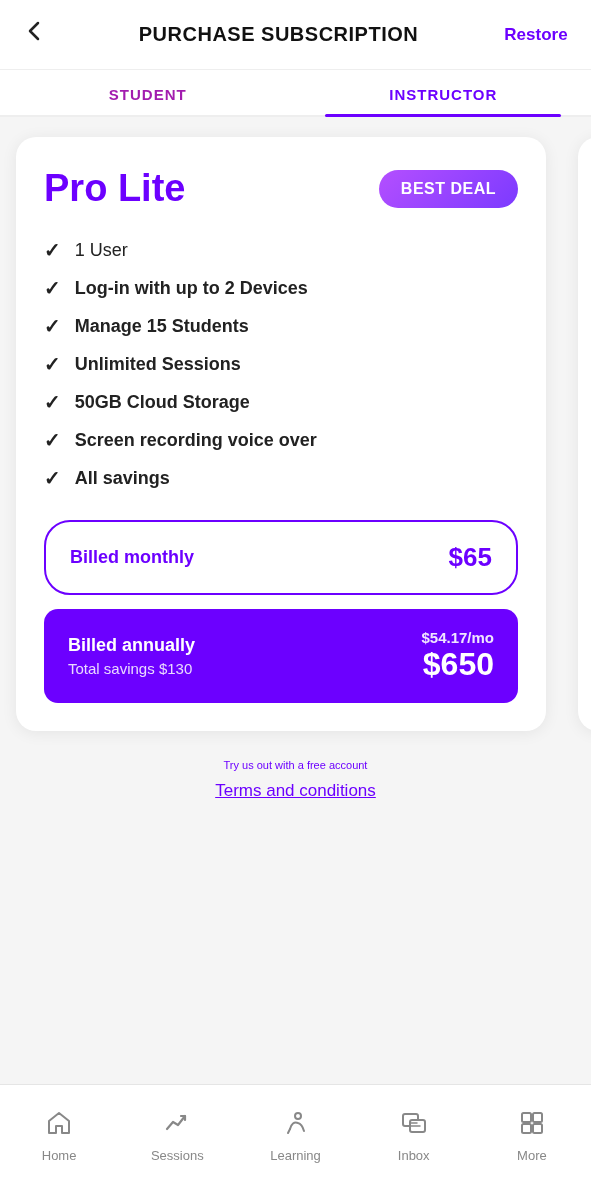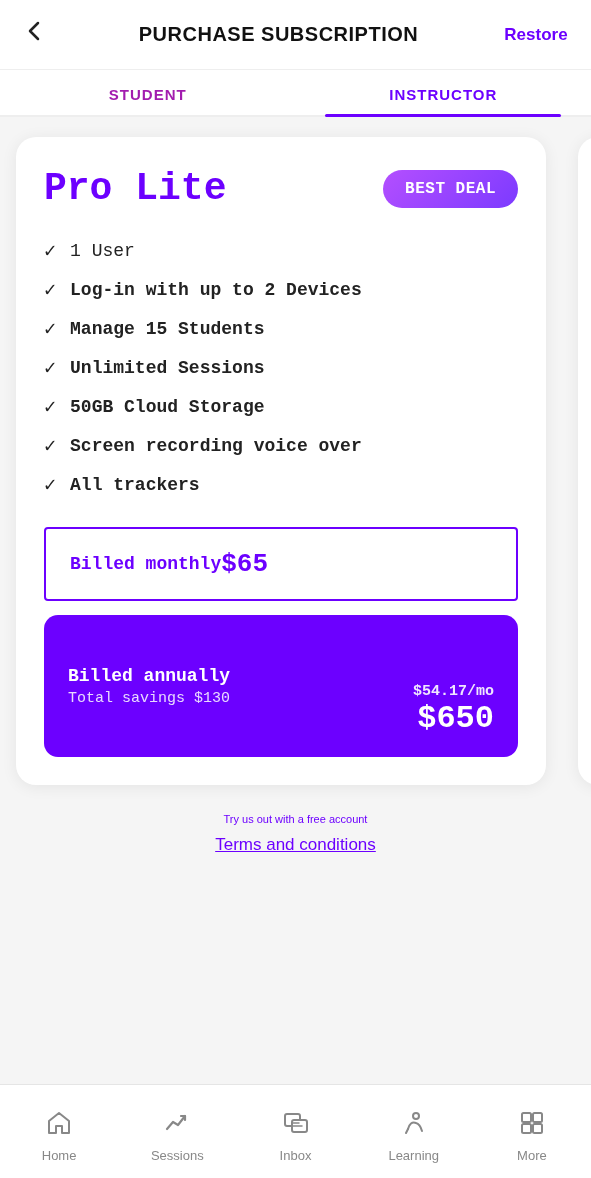--- a/index.html
+++ b/index.html
@@ -84,21 +84,20 @@
       flex-direction: column;
       align-items: flex-start;
     }
 
     
     .cards-row {
       display: flex;
       gap: 32px;
       width: 100%;
       overflow: visible;
-      font-family: Liberation Mono, monospace;
     }
 
     
     .card {
       background: #fff;
       border-radius: 20px;
       padding: 30px 28px 28px;
       min-width: 530px;
       width: 530px;
       box-shadow: 0 2px 16px rgba(0,0,0,0.07);
@@ -146,23 +145,24 @@
     .check-icon {
       color: #222;
       font-size: 20px;
       margin-right: 14px;
       font-weight: 700;
     }
 
     
     .pricing-monthly {
       border: 2px solid #6c00ff;
-      border-radius: 4px;
+      border-radius: 26px;
       padding: 20px 24px;
       display: flex;
+      justify-content: space-between;
       align-items: center;
       margin-bottom: 14px;
       cursor: pointer;
     }
     .pricing-monthly-label {
       font-size: 18px;
       font-weight: 700;
       color: #6c00ff;
     }
     .pricing-monthly-price {
@@ -196,21 +196,20 @@
     }
     .pricing-annual-right {
       display: flex;
       flex-direction: column;
       align-items: flex-end;
     }
     .pricing-annual-mo {
       font-size: 15px;
       color: rgba(255,255,255,0.9);
       font-weight: 600;
-      margin-top: 48px;
     }
     .pricing-annual-price {
       font-size: 32px;
       font-weight: 800;
       color: #fff;
     }
 
     
     .card-partial {
       background: #fff;
@@ -330,21 +329,21 @@
         <li>
           <span class="check-icon">✓</span>
           <span>50GB Cloud Storage</span>
         </li>
         <li>
           <span class="check-icon">✓</span>
           <span>Screen recording voice over</span>
         </li>
         <li>
           <span class="check-icon">✓</span>
-          <span>All trackers</span>
+          <span>All savings</span>
         </li>
       </ul>
 
       <div class="pricing-monthly">
         <span class="pricing-monthly-label">Billed monthly</span>
         <span class="pricing-monthly-price">$65</span>
       </div>
 
       <div class="pricing-annual">
         <div class="pricing-annual-left">
@@ -392,38 +391,38 @@
         <polyline points="4,20 10,13 15,16 22,7" stroke="#888" stroke-width="2.2" fill="none" stroke-linecap="round" stroke-linejoin="round"></polyline>
         <polyline points="18,7 22,7 22,11" stroke="#888" stroke-width="2.2" fill="none" stroke-linecap="round" stroke-linejoin="round"></polyline>
       </svg>
     </span>
     <span class="nav-label">Sessions</span>
   </div>
 
   <div class="nav-item">
     <span class="nav-icon">
       <svg width="28" height="28" viewBox="0 0 28 28" fill="none">
+        <circle cx="16" cy="7" r="3" stroke="#888" stroke-width="2" fill="none"></circle>
+        <path d="M8 20 Q10 12 16 14 Q20 15 22 22" stroke="#888" stroke-width="2" fill="none" stroke-linecap="round"></path>
+        <line x1="8" y1="20" x2="6" y2="24" stroke="#888" stroke-width="2" stroke-linecap="round"></line>
+      </svg>
+    </span>
+    <span class="nav-label">Learning</span>
+  </div>
+
+  <div class="nav-item">
+    <span class="nav-icon">
+      <svg width="28" height="28" viewBox="0 0 28 28" fill="none">
         <rect x="3" y="5" width="15" height="12" rx="2" stroke="#888" stroke-width="2" fill="none"></rect>
         <rect x="10" y="11" width="15" height="12" rx="2" stroke="#888" stroke-width="2" fill="white"></rect>
         <path d="M10 14 L17 14" stroke="#888" stroke-width="1.5" stroke-linecap="round"></path>
         <path d="M10 17 L20 17" stroke="#888" stroke-width="1.5" stroke-linecap="round"></path>
       </svg>
     </span>
     <span class="nav-label">Inbox</span>
-  </div>
-
-  <div class="nav-item">
-    <span class="nav-icon">
-      <svg width="28" height="28" viewBox="0 0 28 28" fill="none">
-        <circle cx="16" cy="7" r="3" stroke="#888" stroke-width="2" fill="none"></circle>
-        <path d="M8 20 Q10 12 16 14 Q20 15 22 22" stroke="#888" stroke-width="2" fill="none" stroke-linecap="round"></path>
-        <line x1="8" y1="20" x2="6" y2="24" stroke="#888" stroke-width="2" stroke-linecap="round"></line>
-      </svg>
-    </span>
-    <span class="nav-label">Learning</span>
   </div>
 
   <div class="nav-item">
     <span class="nav-icon">
       <svg width="28" height="28" viewBox="0 0 28 28" fill="none">
         <rect x="4" y="4" width="9" height="9" rx="1.5" stroke="#888" stroke-width="2" fill="none"></rect>
         <rect x="15" y="4" width="9" height="9" rx="1.5" stroke="#888" stroke-width="2" fill="none"></rect>
         <rect x="4" y="15" width="9" height="9" rx="1.5" stroke="#888" stroke-width="2" fill="none"></rect>
         <rect x="15" y="15" width="9" height="9" rx="1.5" stroke="#888" stroke-width="2" fill="none"></rect>
       </svg>

